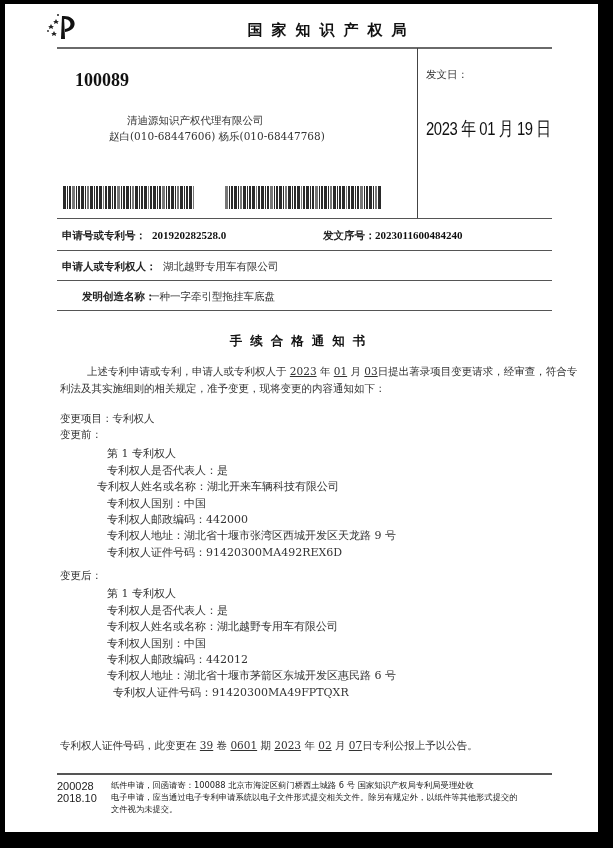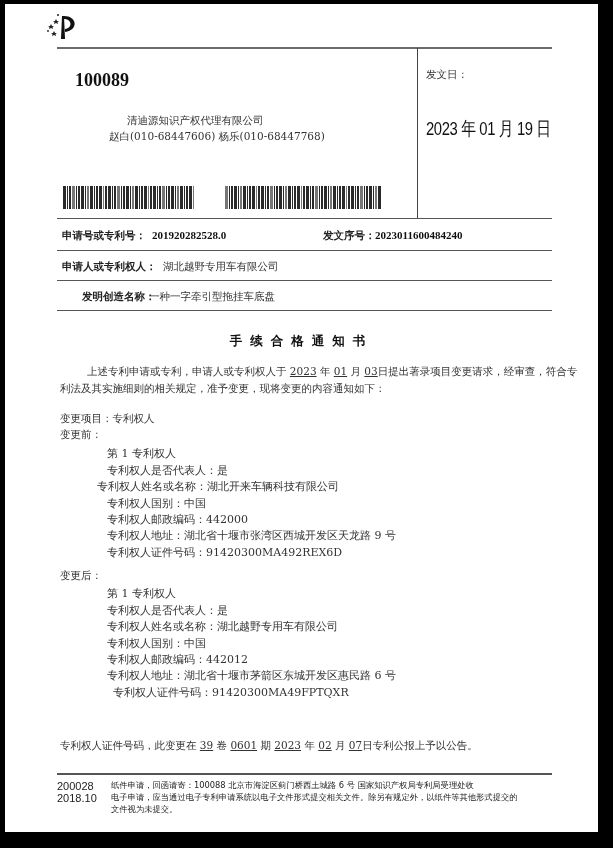--- a/index.html
+++ b/index.html
@@ -45,20 +45,21 @@
   <svg class="abs logo" viewBox="0 0 36 32">
     <polygon points="6,14 7,16 9,16 7.5,17 8,19 6,18 4,19 4.5,17 3,16 5,16" fill="#222"></polygon>
     <polygon points="11,9 12,11 14,11 12.5,12 13,14 11,13 9,14 9.5,12 8,11 10,11" fill="#222"></polygon>
     <polygon points="9,21 10,23 12,23 10.5,24 11,26 9,25 7,26 7.5,24 6,23 8,23" fill="#222"></polygon>
     <circle cx="13" cy="5" r="1" fill="#222"></circle>
     <circle cx="3" cy="21" r="0.9" fill="#222"></circle>
     <path d="M16 29 L17 6 L19 6 L20 29 Z" fill="#111"></path>
     <path d="M19 6 C 32 6, 34 20, 20 22 L20 19 C 28 18, 27 9, 19 9 Z" fill="#111"></path>
   </svg>
 
+  <div class="abs agency">国家知识产权局</div>
 
   <div class="hr" style="left:52px; top:43px; width:495px;"></div>
 
   <div class="vr" style="left:412px; top:44px; height:170px;"></div>
 
   <div class="abs postcode">100089</div>
   <div class="abs addr" style="left:122px; top:110px;">清迪源知识产权代理有限公司</div>
   <div class="abs addr" style="left:104px; top:126px;">赵白(010-68447606)  杨乐(010-68447768)</div>
 
   <div class="abs senddate-label">发文日：</div>

